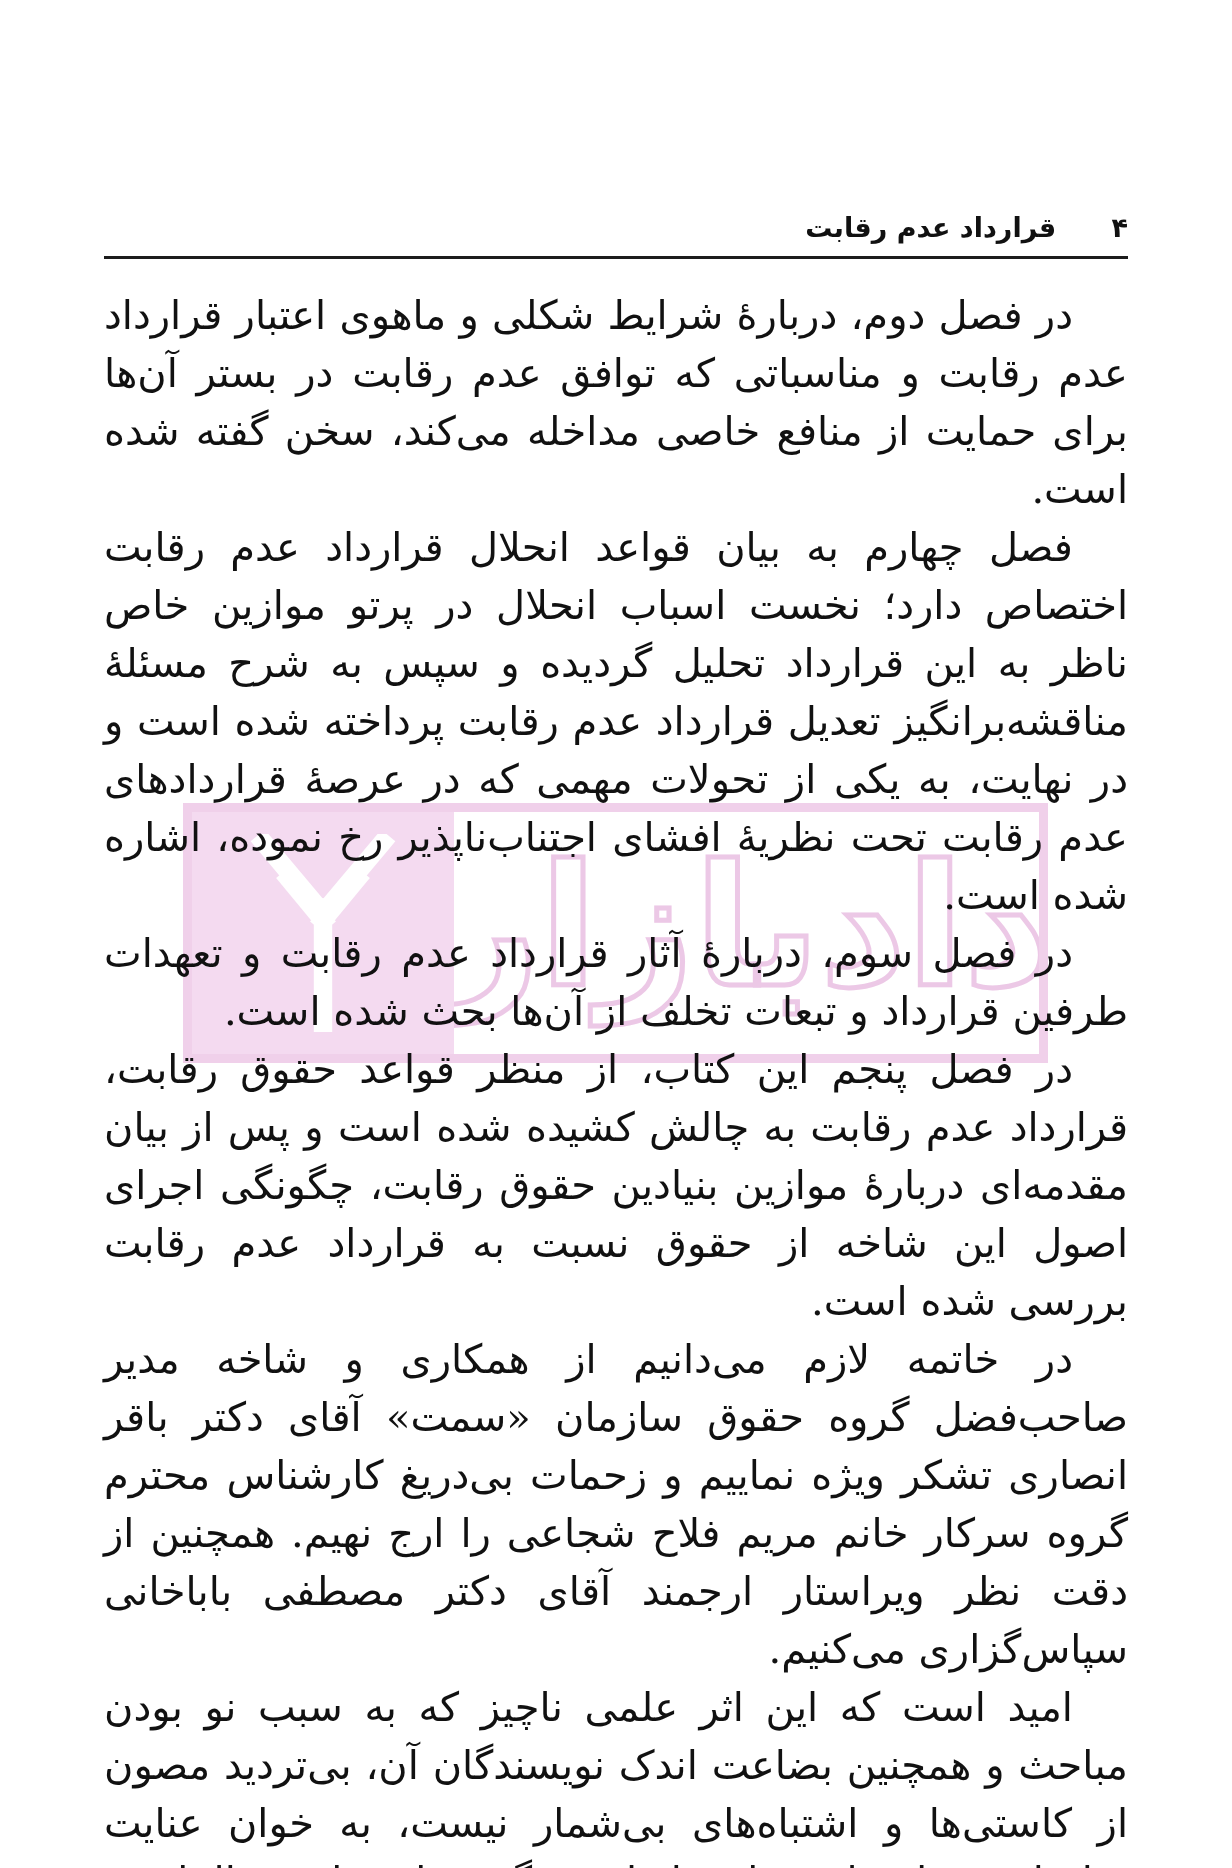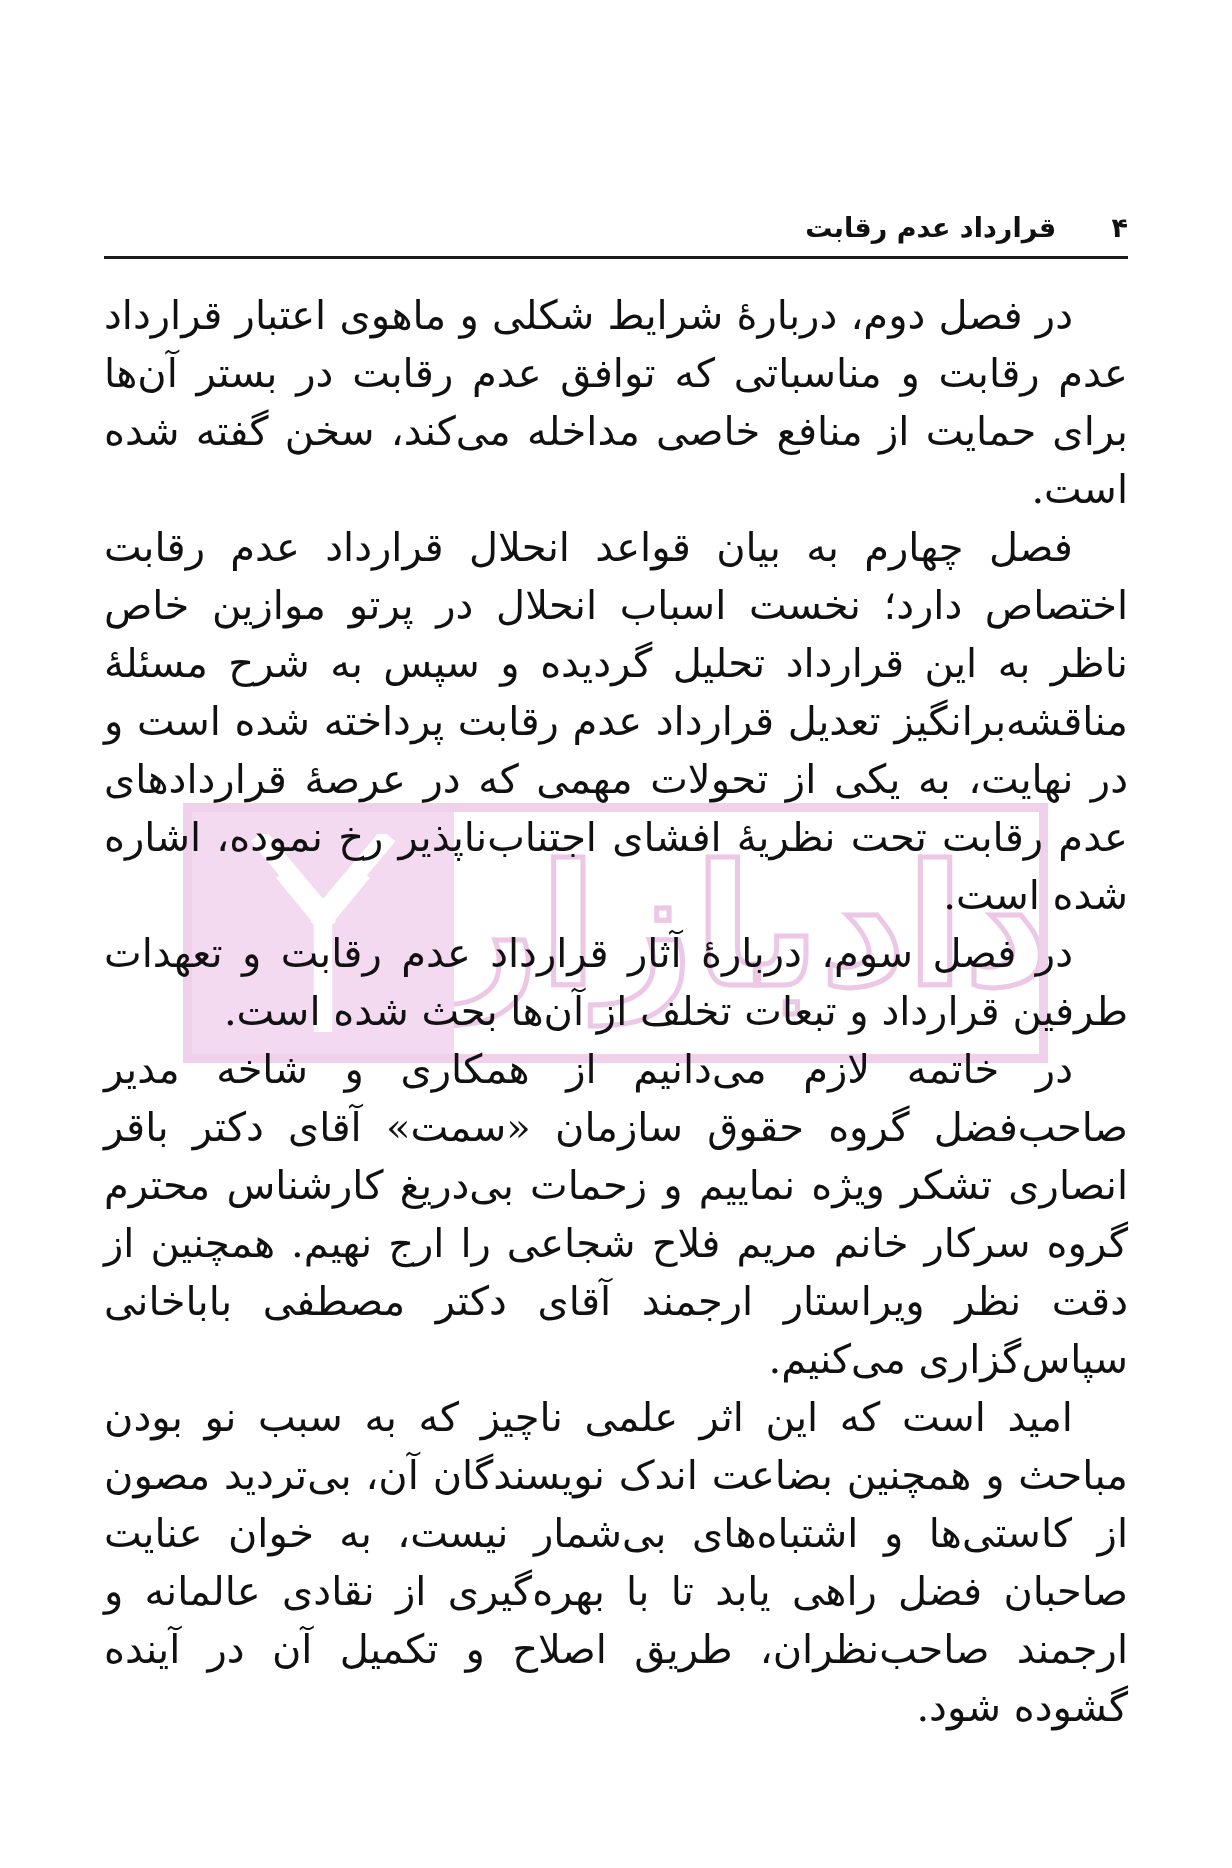--- a/index.html
+++ b/index.html
@@ -96,17 +96,18 @@
   <div class="header">
     <span class="page-number">۴</span>
     <span class="running-title">قرارداد عدم رقابت</span>
   </div>
   <div class="header-rule"></div>
 
   <div class="body-text">
     <p>در فصل دوم، دربارهٔ شرایط شکلی و ماهوی اعتبار قرارداد عدم رقابت و مناسباتی که توافق عدم رقابت در بستر آن‌ها برای حمایت از منافع خاصی مداخله می‌کند، سخن گفته شده است.</p>
     <p>فصل چهارم به بیان قواعد انحلال قرارداد عدم رقابت اختصاص دارد؛ نخست اسباب انحلال در پرتو موازین خاص ناظر به این قرارداد تحلیل گردیده و سپس به شرح مسئلهٔ مناقشه‌برانگیز تعدیل قرارداد عدم رقابت پرداخته شده است و در نهایت، به یکی از تحولات مهمی که در عرصهٔ قراردادهای عدم رقابت تحت نظریهٔ افشای اجتناب‌ناپذیر رخ نموده، اشاره شده است.</p>
     <p>در فصل سوم، دربارهٔ آثار قرارداد عدم رقابت و تعهدات طرفین قرارداد و تبعات تخلف از آن‌ها بحث شده است.</p>
+    <p>در فصل پنجم این کتاب، از منظر قواعد حقوق رقابت، قرارداد عدم رقابت به چالش کشیده شده است و پس از بیان مقدمه‌ای دربارهٔ موازین بنیادین حقوق رقابت، چگونگی اجرای اصول این شاخه از حقوق نسبت به قرارداد عدم رقابت بررسی شده است.</p>
     <p>در خاتمه لازم می‌دانیم از همکاری و شاخه مدیر صاحب‌فضل گروه حقوق سازمان «سمت» آقای دکتر باقر انصاری تشکر ویژه نماییم و زحمات بی‌دریغ کارشناس محترم گروه سرکار خانم مریم فلاح شجاعی را ارج نهیم. همچنین از دقت نظر ویراستار ارجمند آقای دکتر مصطفی باباخانی سپاس‌گزاری می‌کنیم.</p>
     <p>امید است که این اثر علمی ناچیز که به سبب نو بودن مباحث و همچنین بضاعت اندک نویسندگان آن، بی‌تردید مصون از کاستی‌ها و اشتباه‌های بی‌شمار نیست، به خوان عنایت صاحبان فضل راهی یابد تا با بهره‌گیری از نقادی عالمانه و ارجمند صاحب‌نظران، طریق اصلاح و تکمیل آن در آینده گشوده شود.</p>
   </div>
 
 </div>
 
 </body></html>

